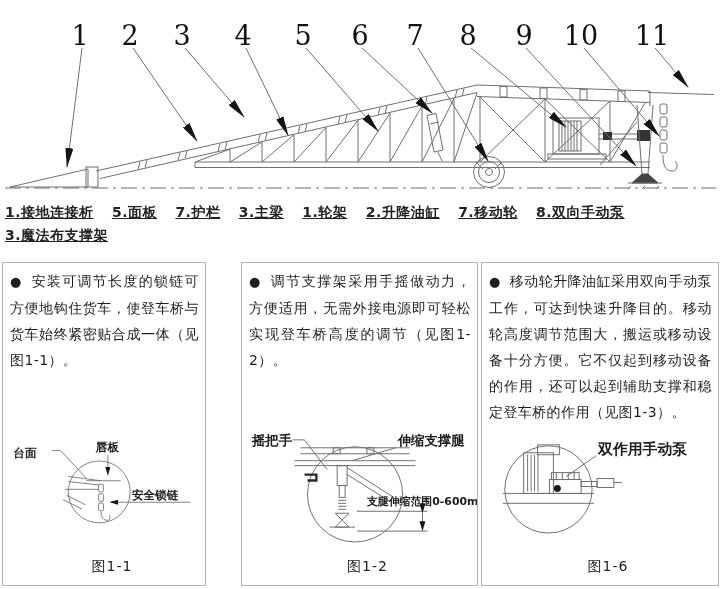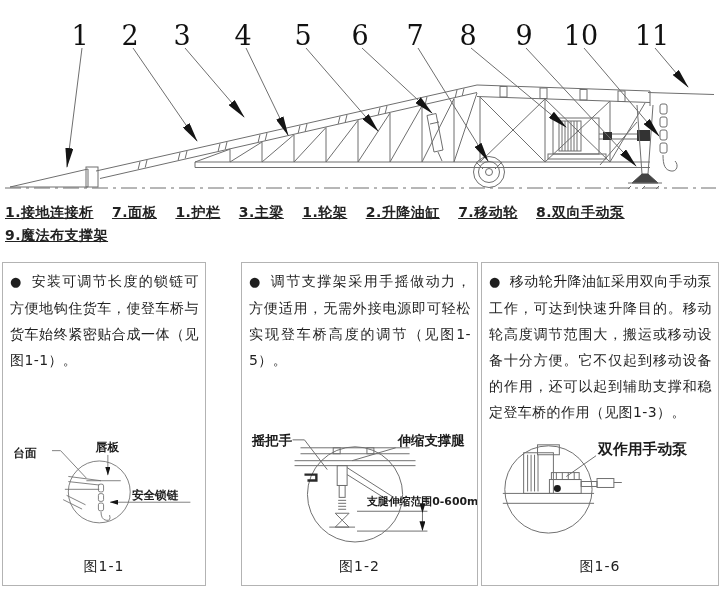--- a/index.html
+++ b/index.html
@@ -11,21 +11,21 @@
           color:#222;line-height:23px;letter-spacing:0.5px;}
   .legend-item{display:inline-block;margin-right:13px;white-space:nowrap;text-decoration:underline;}
   .panel{position:absolute;top:262px;height:324px;border:1px solid #b3b3b3;background:#fff;box-sizing:border-box;}
   #panel-1{left:2px;width:204px;}
   #panel-2{left:241px;width:237px;}
   #panel-3{left:481px;width:238px;}
   .panel-text{padding:5px 6px 0 7px;font-size:14px;line-height:26px;letter-spacing:0.4px;
               text-align:justify;color:#1f1f1f;}
   .bullet{margin-right:9px;font-size:13px;}
   .fig-svg{position:absolute;left:0;top:0;width:100%;height:100%;}
-  .fig-caption{position:absolute;bottom:9px;left:0;width:100%;text-align:center;
+  .fig-caption{position:absolute;bottom:9px;left:8px;width:100%;text-align:center;
                font-size:14px;letter-spacing:1px;color:#222;}
   .fig-label{font-size:13.5px;font-weight:700;fill:#1c1c1c;}
   .fig-label-sm{font-size:11px;font-weight:700;fill:#1c1c1c;}
   svg line, svg path.s, svg rect.s, svg polygon.s, svg circle.s, svg polyline.s{
       stroke:#6f6f6f;stroke-width:1;fill:none;}
 </style>
 </head>
 <body>
 
 <div id="doc">
@@ -191,28 +191,28 @@
       <text class="callout-num" x="468" y="45">8</text>
       <text class="callout-num" x="524" y="45">9</text>
       <text class="callout-num" x="581" y="45">10</text>
       <text class="callout-num" x="652" y="45">11</text>
     </g>
   </svg>
 
   <div id="legend">
     <div>
       <span class="legend-item">1.接地连接析</span>
-      <span class="legend-item">7.面板</span>
-      <span class="legend-item">1.护栏</span>
+      <span class="legend-item">5.面板</span>
+      <span class="legend-item">7.护栏</span>
       <span class="legend-item">3.主梁</span>
       <span class="legend-item">1.轮架</span>
       <span class="legend-item">2.升降油缸</span>
       <span class="legend-item">7.移动轮</span>
       <span class="legend-item">8.双向手动泵</span>
-      <span class="legend-item">9.魔法布支撑架</span>
+      <span class="legend-item">3.魔法布支撑架</span>
     </div>
   </div>
 
   <div class="panel" id="panel-1">
     <div class="panel-text"><span class="bullet">●</span><span>安装可调节长度的锁链可方便地钩住货车，使登车桥与货车始终紧密贴合成一体（见图1-1）。</span></div>
     <svg class="fig-svg" viewBox="0 0 235 324" xmlns="http://www.w3.org/2000/svg">
       <circle class="s" cx="112" cy="241" r="36" stroke="#9c9c9c"></circle>
       <g>
         <line x1="76" y1="223" x2="114" y2="228"></line>
         <line x1="76" y1="229" x2="112" y2="233"></line>
@@ -236,21 +236,21 @@
       <defs>
         <marker id="ahs1" markerUnits="userSpaceOnUse" markerWidth="10" markerHeight="6" refX="9" refY="3" orient="auto">
             <path d="M0,0 L10,3 L0,6 Z" fill="#141414"></path>
           </marker>
       </defs>
     </svg>
     <div class="fig-caption">图1-1</div>
   </div>
 
   <div class="panel" id="panel-2">
-    <div class="panel-text"><span class="bullet">●</span><span>调节支撑架采用手摇做动力，方便适用，无需外接电源即可轻松实现登车桥高度的调节（见图1-5）。</span></div>
+    <div class="panel-text"><span class="bullet">●</span><span>调节支撑架采用手摇做动力，方便适用，无需外接电源即可轻松实现登车桥高度的调节（见图1-2）。</span></div>
     <svg class="fig-svg" viewBox="0 0 237 324" xmlns="http://www.w3.org/2000/svg">
       <circle class="s" cx="114" cy="233" r="48" stroke="#9c9c9c"></circle>
       <g>
         <line x1="59" y1="186" x2="169" y2="186"></line>
         <line x1="59" y1="192" x2="169" y2="192"></line>
         <rect class="s" x="92" y="186" width="7" height="6"></rect>
         <rect class="s" x="126" y="186" width="7" height="6"></rect>
         <line x1="53" y1="199" x2="175" y2="199"></line>
         <line x1="53" y1="204" x2="175" y2="204"></line>
         <rect class="s" x="96" y="204" width="10" height="20"></rect>

